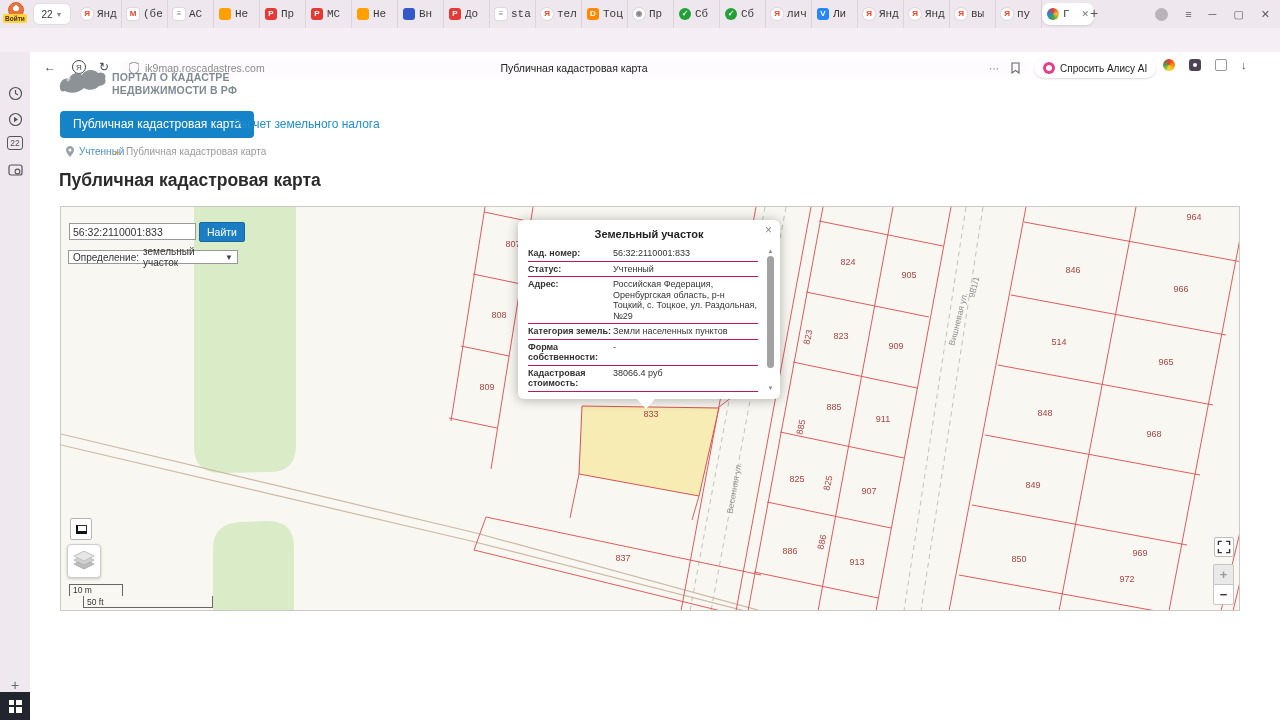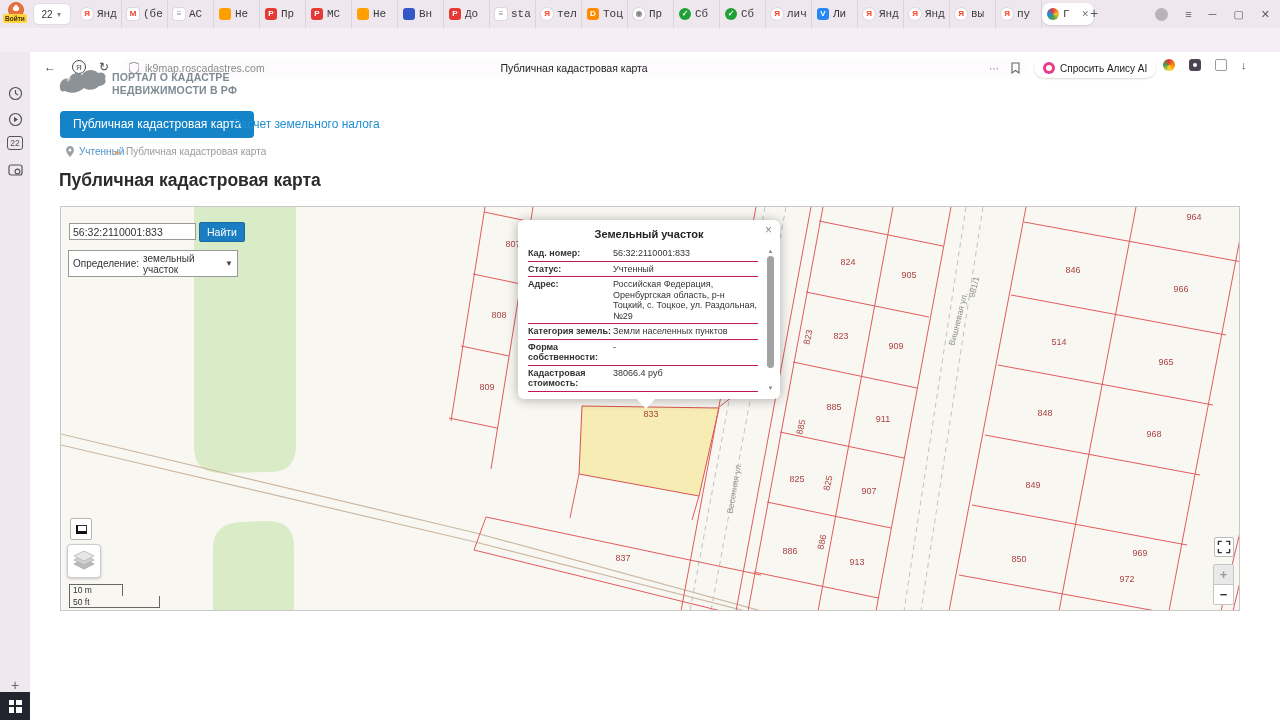--- a/index.html
+++ b/index.html
@@ -87,34 +87,34 @@
   .map { left:60px; top:206px; width:1180px; height:405px; border:1px solid #c9c9c9;
          background:#f8f7f2; overflow:hidden; }
   .map svg.base { position:absolute; left:0; top:0; }
   .plabel { position:absolute; font-size:9px; color:#aa4444; transform:translate(-50%,-50%); white-space:nowrap; }
   .plabel.muted { color:#8f8f8f; font-size:8.5px; }
 
   .s-input { left:8px; top:16px; width:127px; height:17px; border:1px solid #999; font-size:10.5px;
              padding:0 3px; color:#333; background:#fff; font-family:"Liberation Sans",sans-serif; }
   .s-btn { left:138px; top:15px; width:46px; height:20px; background:#1b7ec2; color:#fff; font-size:10.5px;
            border:1px solid #1668a3; border-radius:2px; display:flex; align-items:center; justify-content:center; }
-  .s-select { left:7px; top:43px; width:170px; height:27px; border:1px solid #999; background:#fff;
+  .s-select { left:7px; top:43px; width:170px; height:14px; border:1px solid #999; background:#fff;
               display:flex; align-items:center; padding:0 4px; gap:4px; font-size:10px; color:#333; }
   .s-select .chev { margin-left:auto; font-size:8px; color:#444; }
 
   .measure-btn { left:9px; top:311px; width:22px; height:22px; background:#fff; border:1px solid #b5b5b5;
                  border-radius:2px; display:flex; align-items:center; justify-content:center; }
   .measure-ic { width:11px; height:9px; border:1px solid #333; border-bottom:3px solid #111;
                 border-left:2px solid #111; }
   .layers-btn { left:6px; top:337px; width:34px; height:34px; background:#fff; border:1px solid #ccc;
                 border-radius:4px; box-shadow:0 1px 3px rgba(0,0,0,.2);
                 display:flex; align-items:center; justify-content:center; }
   .scalebar { left:8px; top:377px; font-size:8.5px; color:#333; }
   .scale-m { width:54px; border:1px solid #666; border-bottom:none; padding:0 0 1px 3px; }
-  .scale-ft { width:91px; border:1px solid #666; border-top:none; padding:1px 0 0 3px; }
+  .scale-ft { width:130px; border:1px solid #666; border-top:none; padding:1px 0 0 3px;margin-left:14px; }
 
   .fs-btn { left:1153px; top:330px; width:20px; height:20px; background:#fff; border:1px solid #bbb;
             border-radius:2px; display:flex; align-items:center; justify-content:center; }
   .zoom-in { left:1152px; top:357px; width:21px; height:21px; background:#e9e9e9; border:1px solid #c5c5c5;
              border-radius:2px 2px 0 0; color:#9a9a9a; font-size:13px; font-weight:bold;
              display:flex; align-items:center; justify-content:center; }
   .zoom-out { left:1152px; top:377px; width:21px; height:21px; background:#fff; border:1px solid #c5c5c5;
               border-radius:0 0 2px 2px; color:#333; font-size:13px; font-weight:bold;
               display:flex; align-items:center; justify-content:center; }
 

